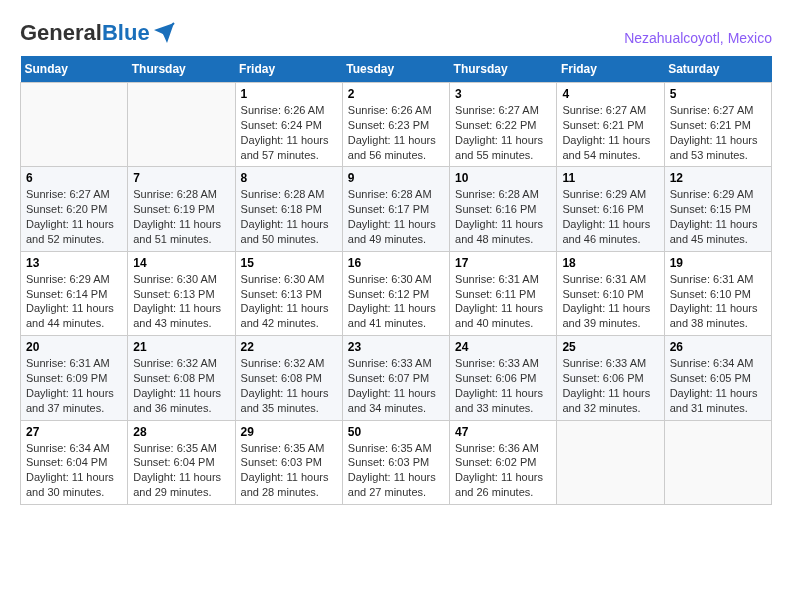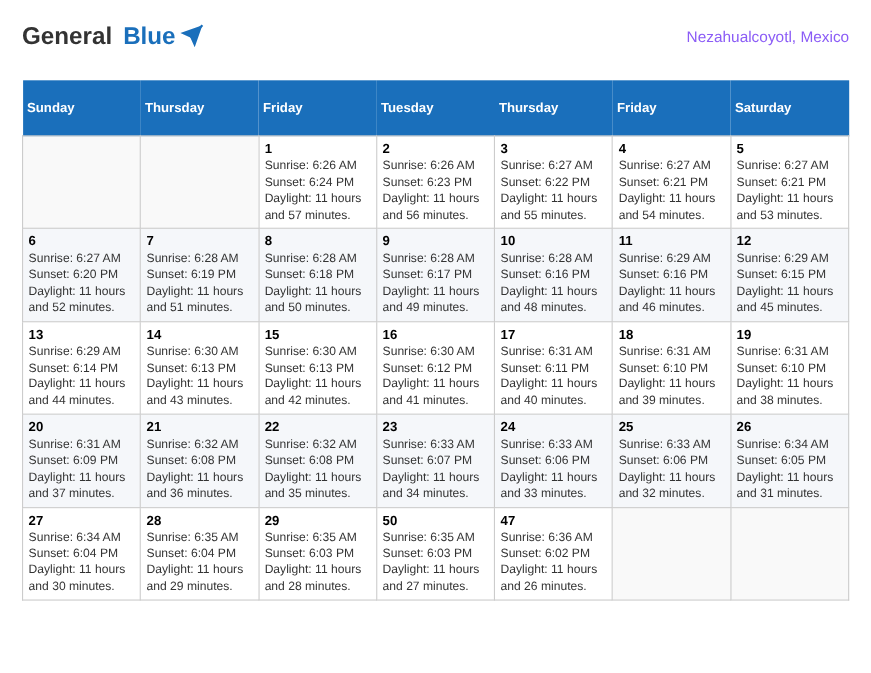--- a/index.html
+++ b/index.html
@@ -6,37 +6,37 @@
     body {
       font-family: Arial, sans-serif;
       background: #fff;
       width: 792px;
       min-height: 612px;
       padding: 20px;
     }
     .header {
       display: flex;
       justify-content: space-between;
-      align-items: center;
-      margin-bottom: 27px;
+      align-items: flex-end;
+      margin-bottom: 10px;
     }
     .logo {
       display: flex;
       flex-direction: column;
       align-items: flex-start;
     }
     .logo-text {
       display: flex;
       align-items: center;
       font-size: 22px;
       font-weight: bold;
       color: #333;
     }
     .logo-general { color: #333; }
-    .logo-blue { color: #1a6fbb; padding-left: 10px; }
+    .logo-blue { color: #1a6fbb; }
     .logo-bird {
       width: 24px;
       height: 24px;
       margin-left: 2px;
     }
     .title-block {
       text-align: right;
     }
     .month-title {
       font-size: 36px;
@@ -49,21 +49,21 @@
       color: #8b5cf6;
     }
     .calendar {
       width: 100%;
       border-collapse: collapse;
       font-size: 11px;
     }
     .calendar th {
       background: #1a6fbb;
       color: #fff;
-      padding: 18px 4px;
+      padding: 6px 4px;
       text-align: left;
       font-size: 12px;
       font-weight: bold;
     }
     .calendar td {
       border: 1px solid #ccc;
       vertical-align: top;
       padding: 4px 5px;
       width: 108px;
       height: 80px;

